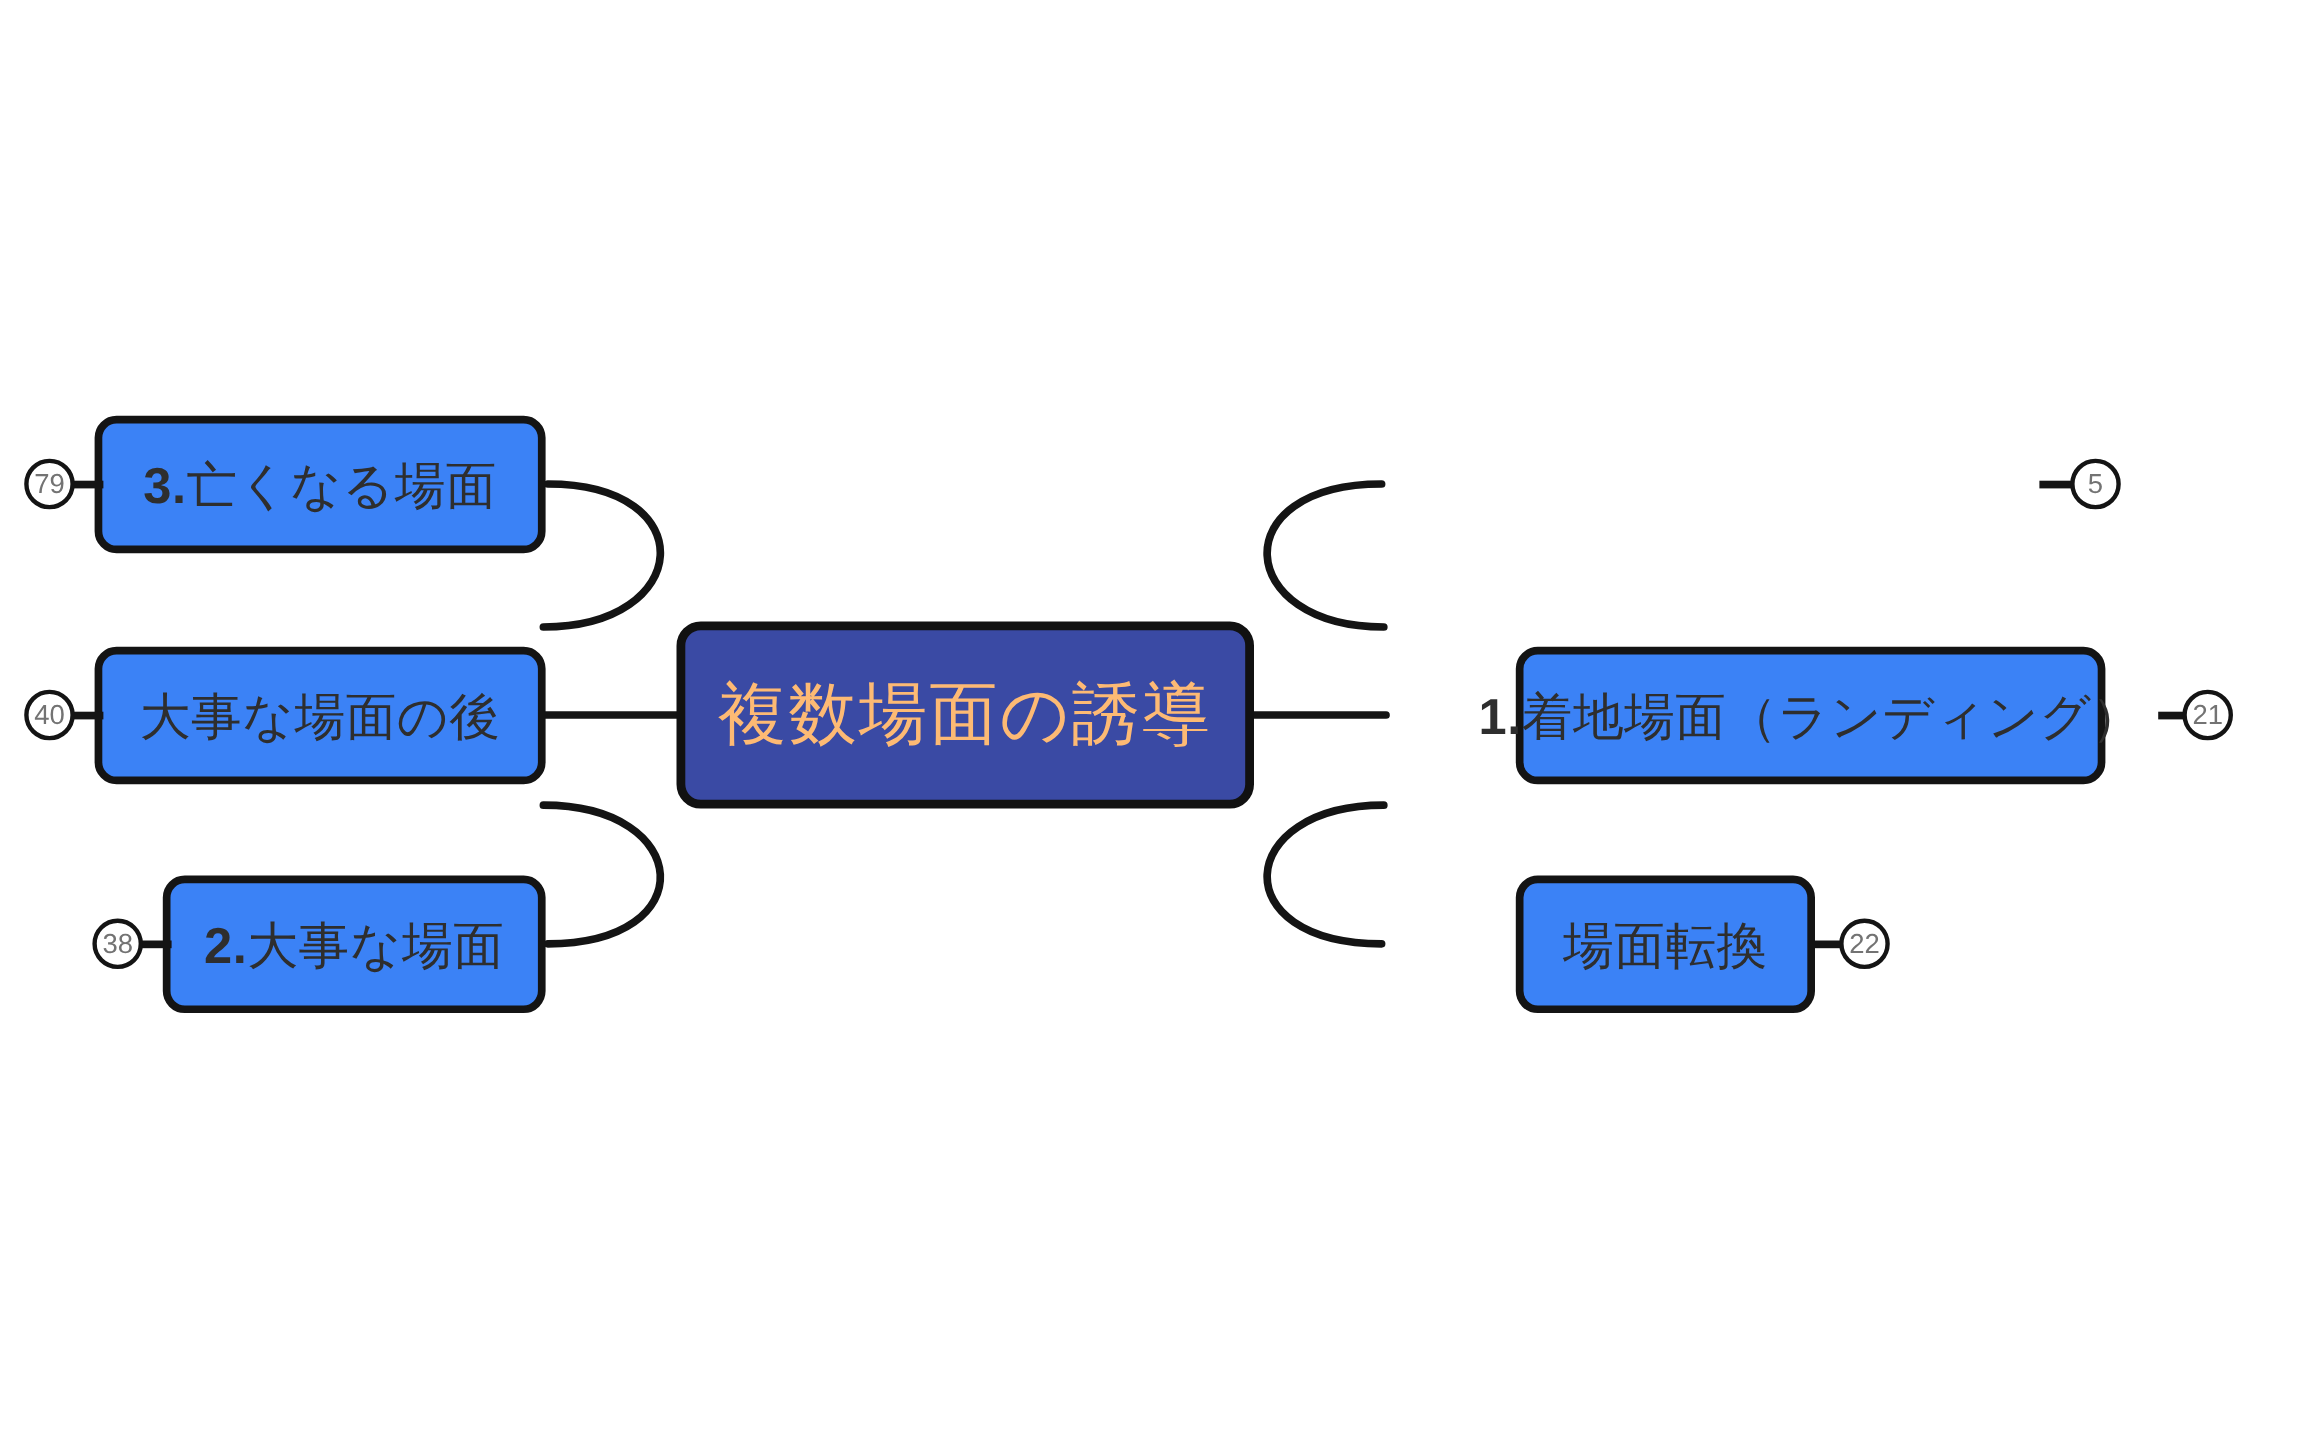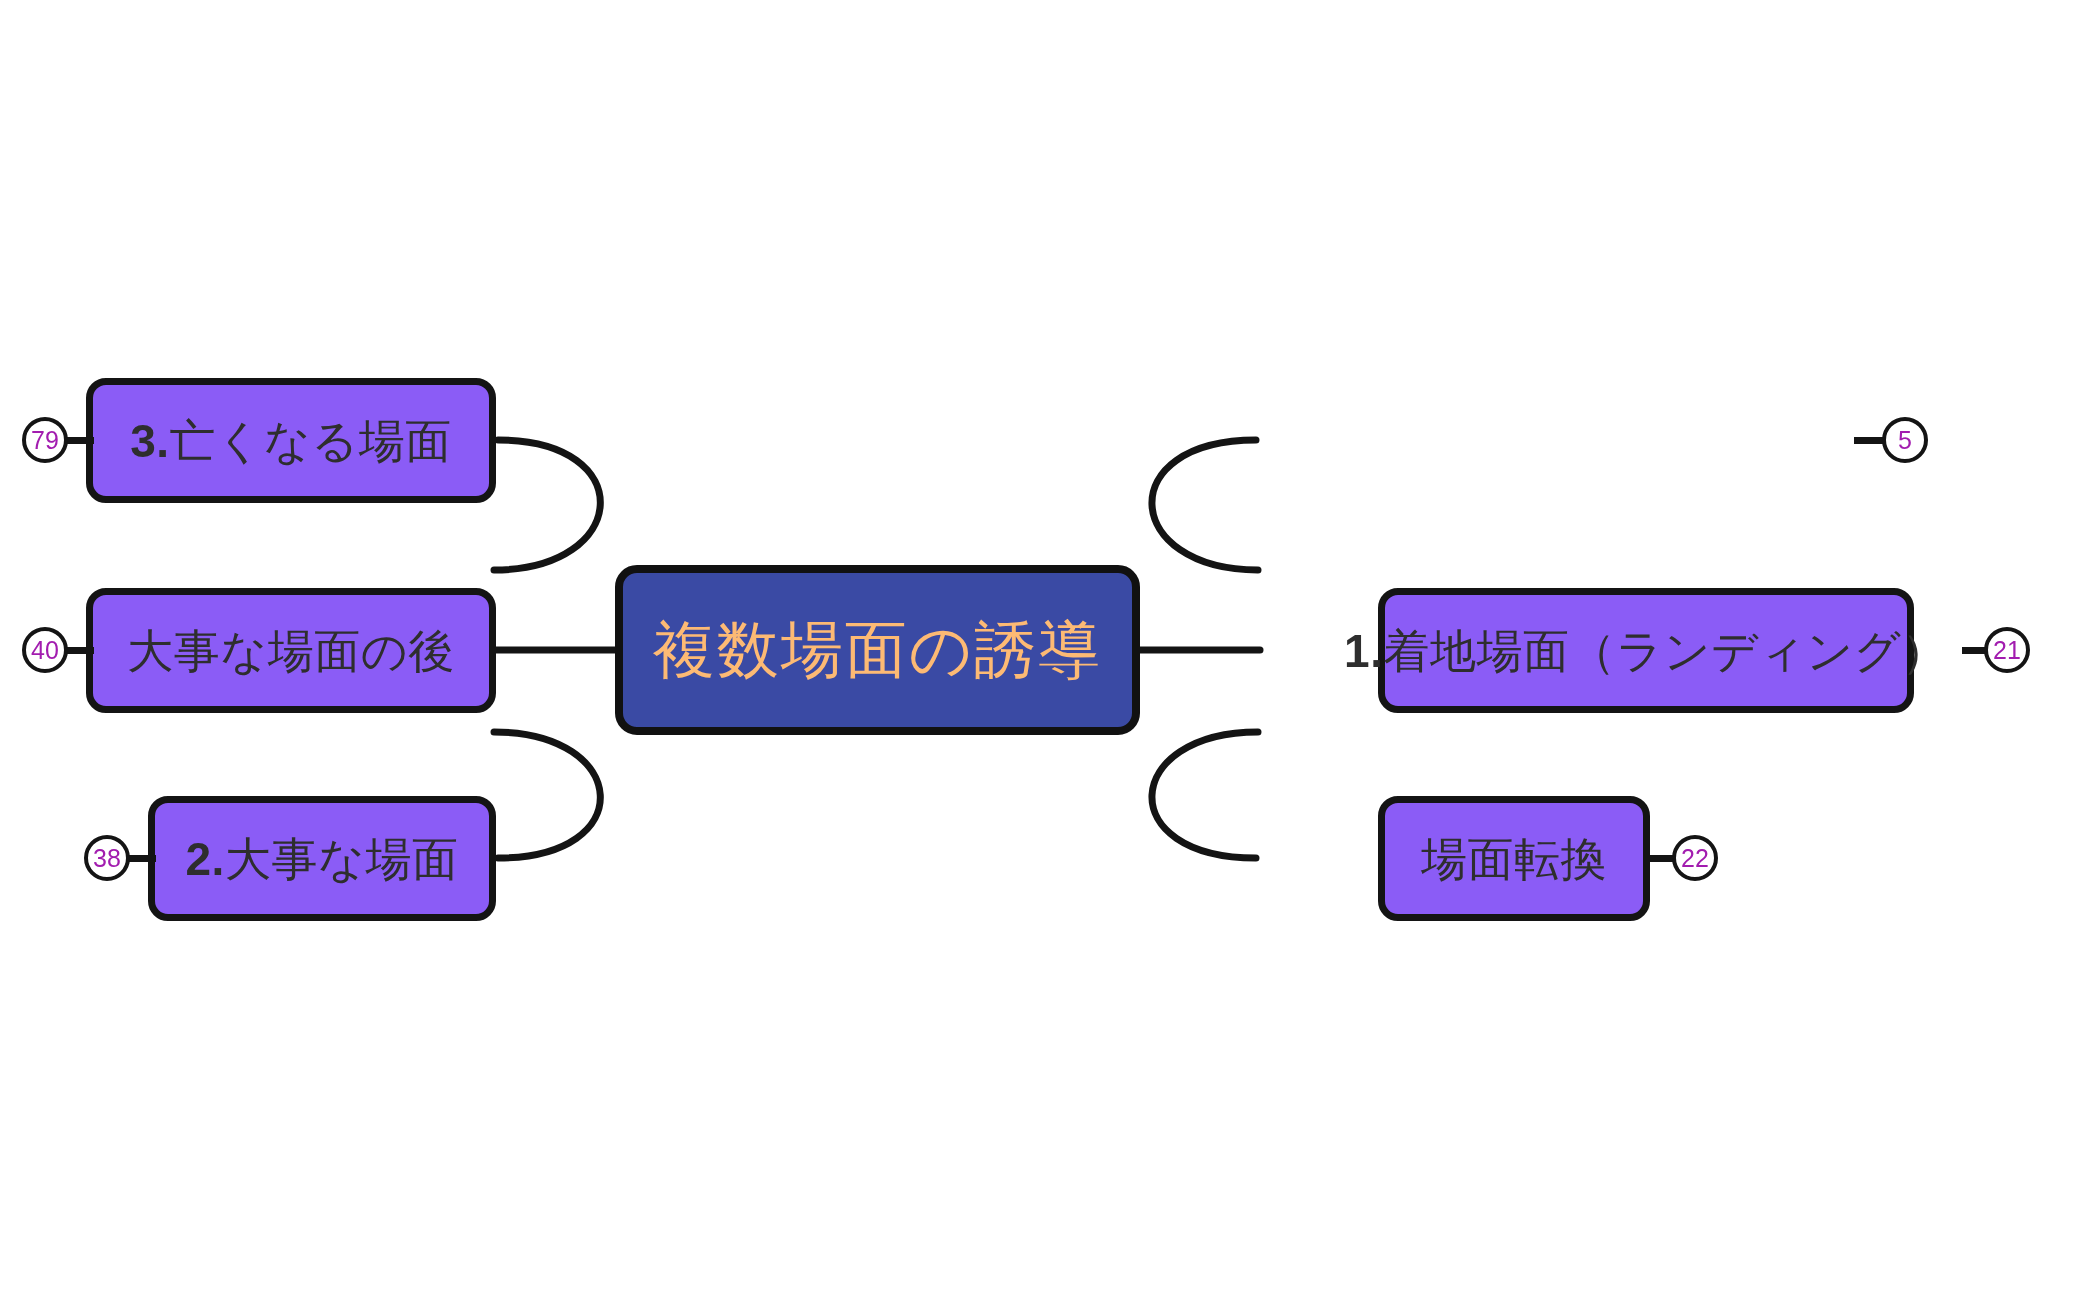--- a/index.html
+++ b/index.html
@@ -36,21 +36,21 @@
   }
 
   .node {
     position: absolute;
     z-index: 2;
     display: flex;
     align-items: center;
     justify-content: center;
     border: 7px solid #141414;
     border-radius: 20px;
-    background: #8b5cf6;
+    background: #3b82f6;
     color: #2e2e2e;
     white-space: nowrap;
   }
 
   .node .label {
     display: block;
     line-height: 1;
     letter-spacing: 0.5px;
   }
 
@@ -79,21 +79,21 @@
     z-index: 5;
     width: 46px;
     height: 46px;
     border-radius: 50%;
     background: #ffffff;
     border: 4px solid #141414;
     display: flex;
     align-items: center;
     justify-content: center;
     font-size: 25px;
-    color: #a21caf;
+    color: #737373;
     line-height: 1;
   }
 
   .badge-stub {
     position: absolute;
     z-index: 3;
     height: 7px;
     background: #141414;
   }
 

